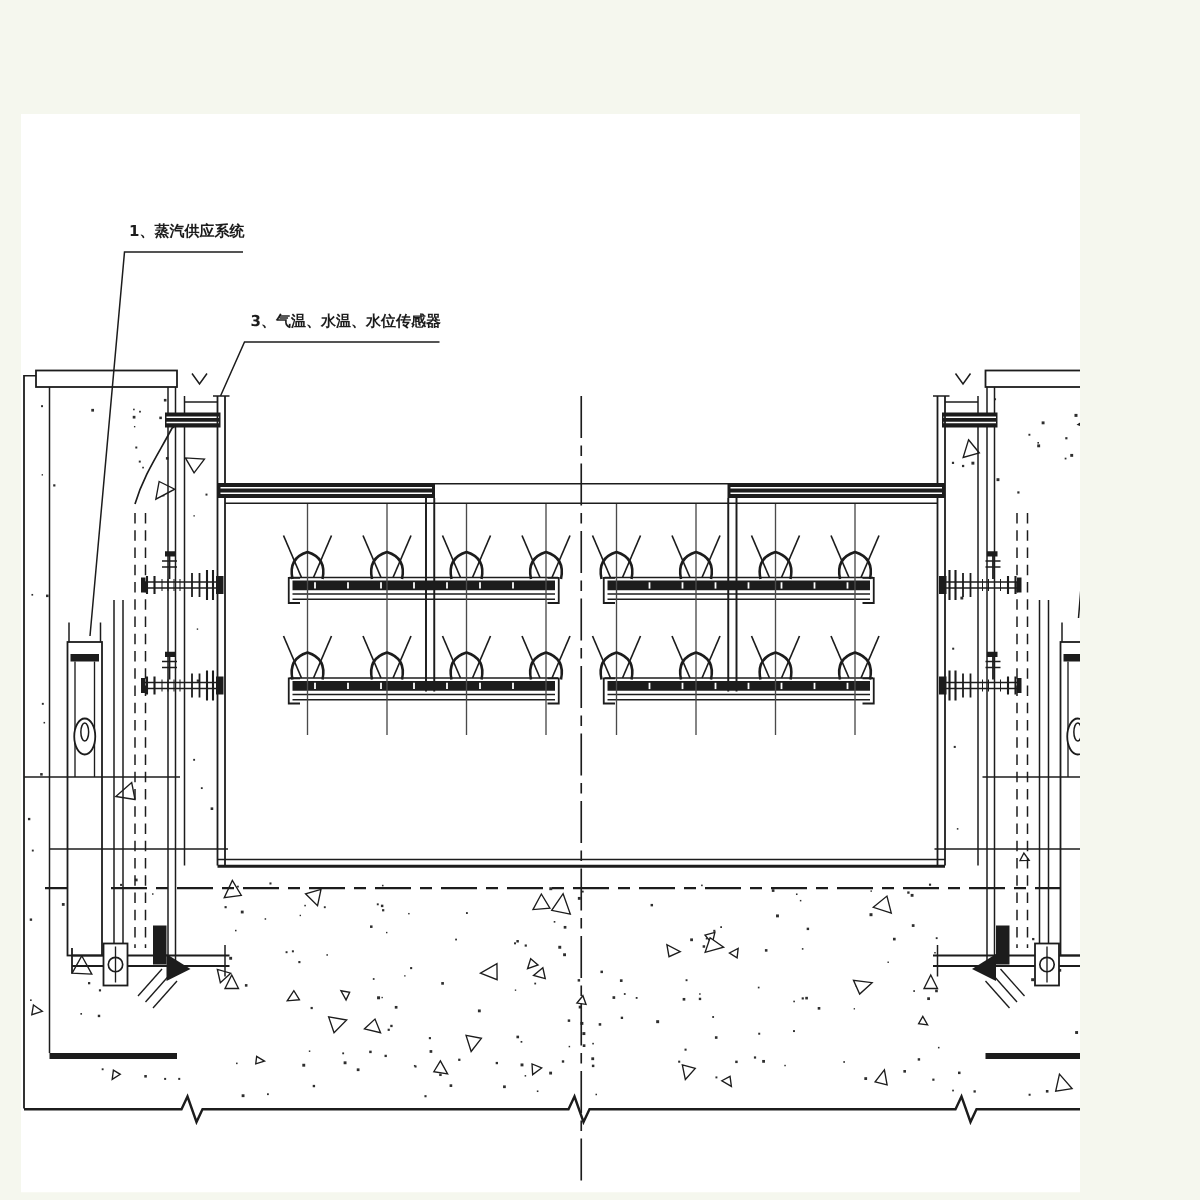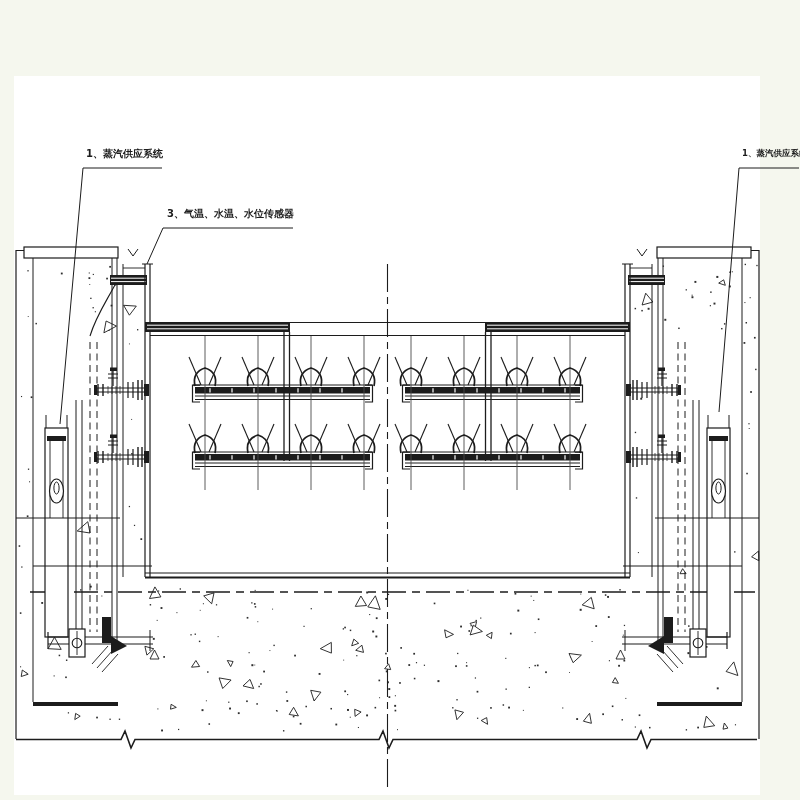--- a/index.html
+++ b/index.html
@@ -1,21 +1,21 @@
 <!DOCTYPE html>
 <html style="--bg: #f5f7ee; --line: #1c1c1c;"><head>
 <meta charset="utf-8">
 <style>
   :root{
     --bg:#f5f7ee;
     --sheet:#ffffff;
     --line:#1c1c1c;
   }
   html,body{margin:0;padding:0;background:var(--bg);}
-  .stage{position:relative;width:800px;height:800px;overflow:hidden;background:var(--bg);}
+  .stage{position:relative;width:720px;height:800px;overflow:hidden;background:var(--bg);}
   svg{display:block;}
   text{font-family:"DejaVu Sans","Liberation Sans",sans-serif;fill:var(--line);font-weight:600;}
 </style>
 </head>
 <body>
 
 <div class="stage">
 <svg width="800" height="800" viewBox="0 0 800 800">
 
   <rect x="0" y="0" width="800" height="800" fill="#f5f7ee"></rect>

